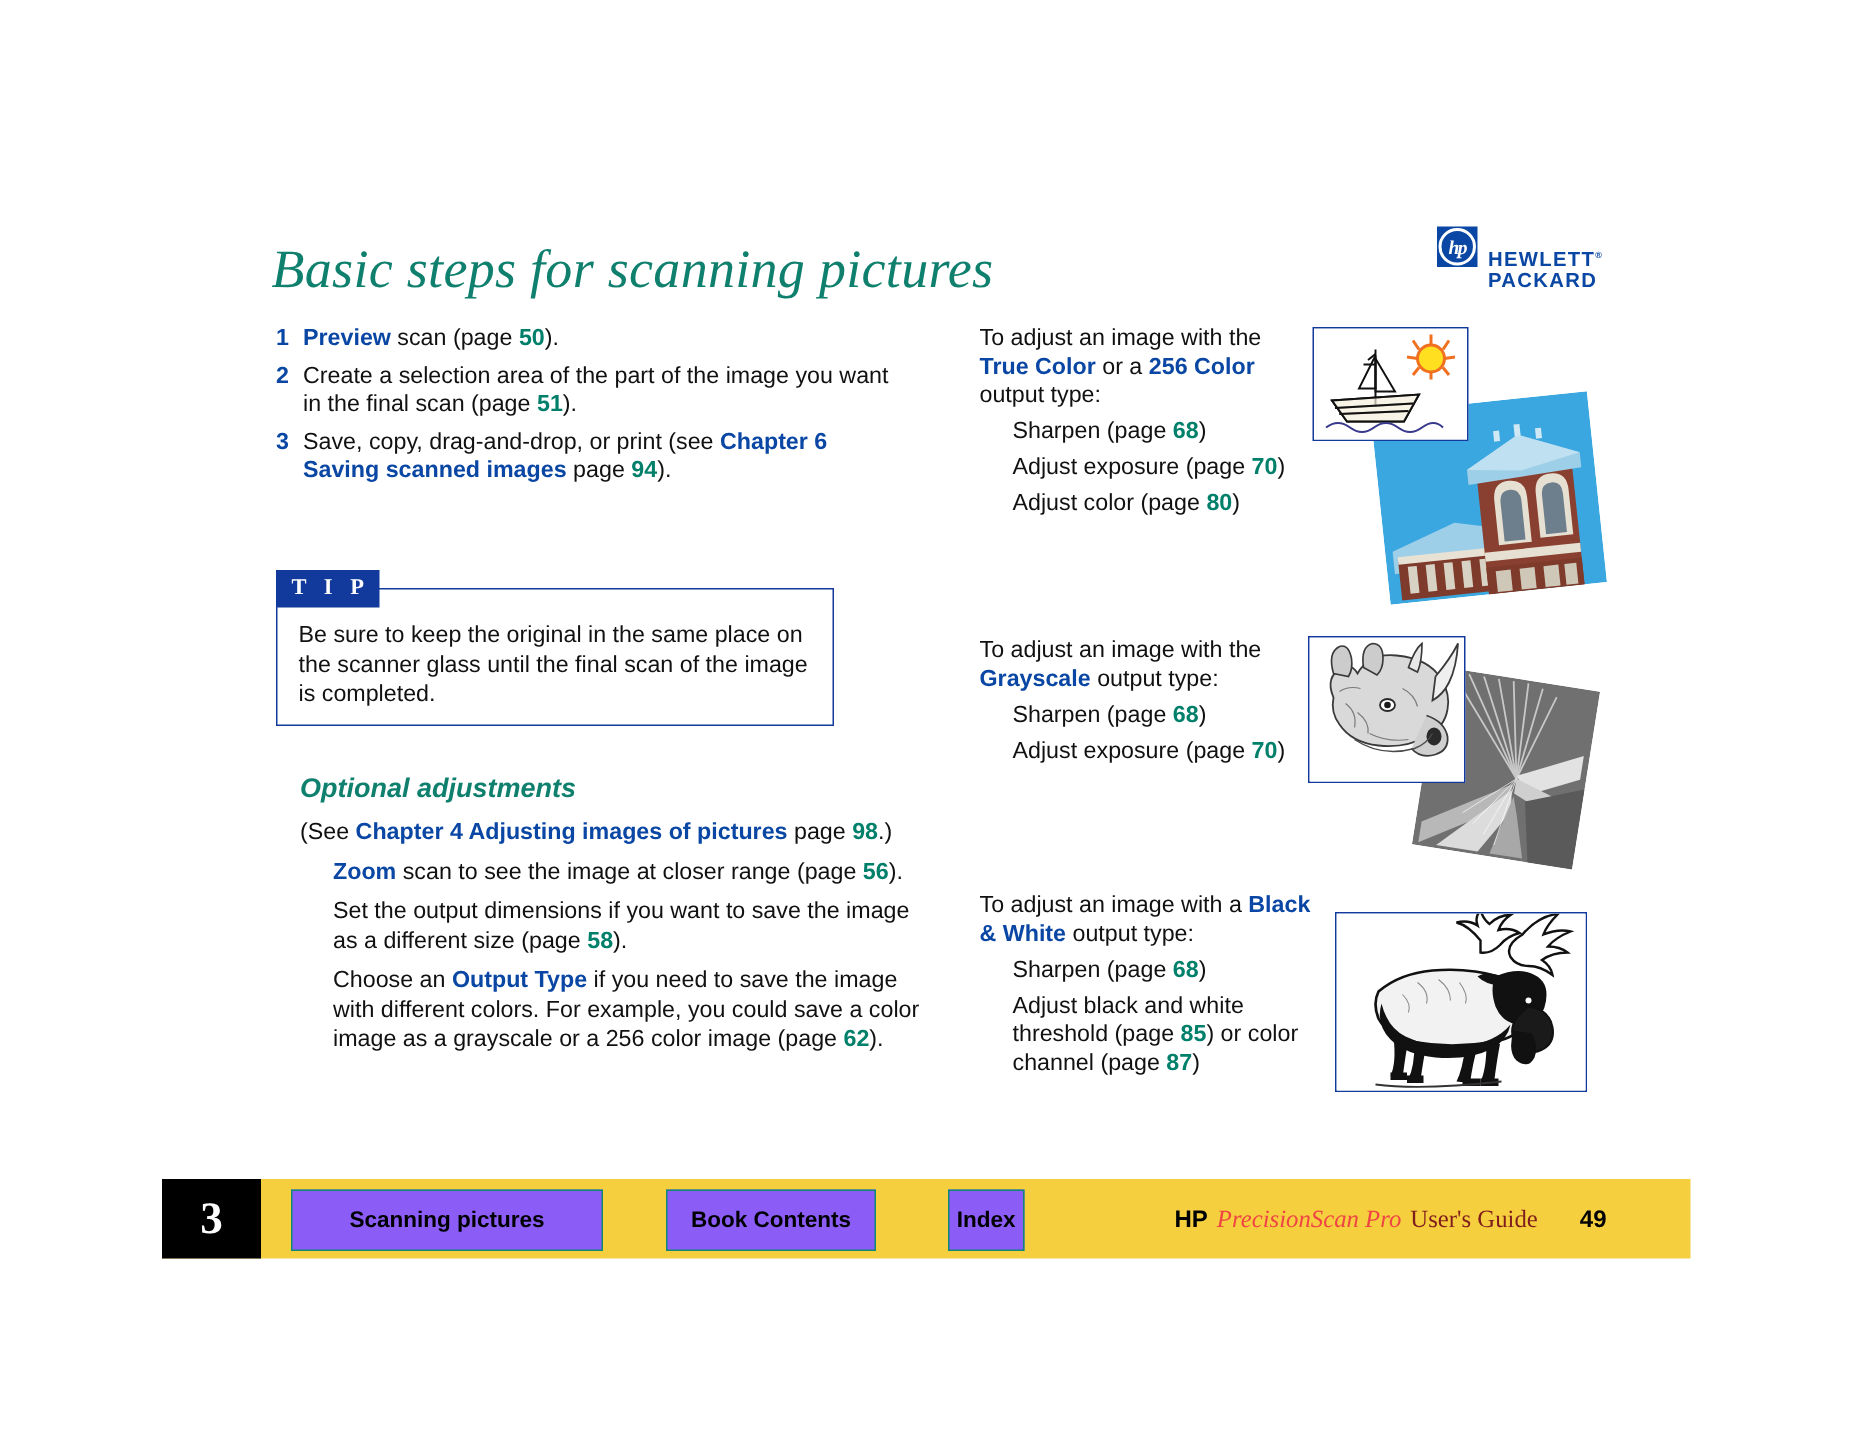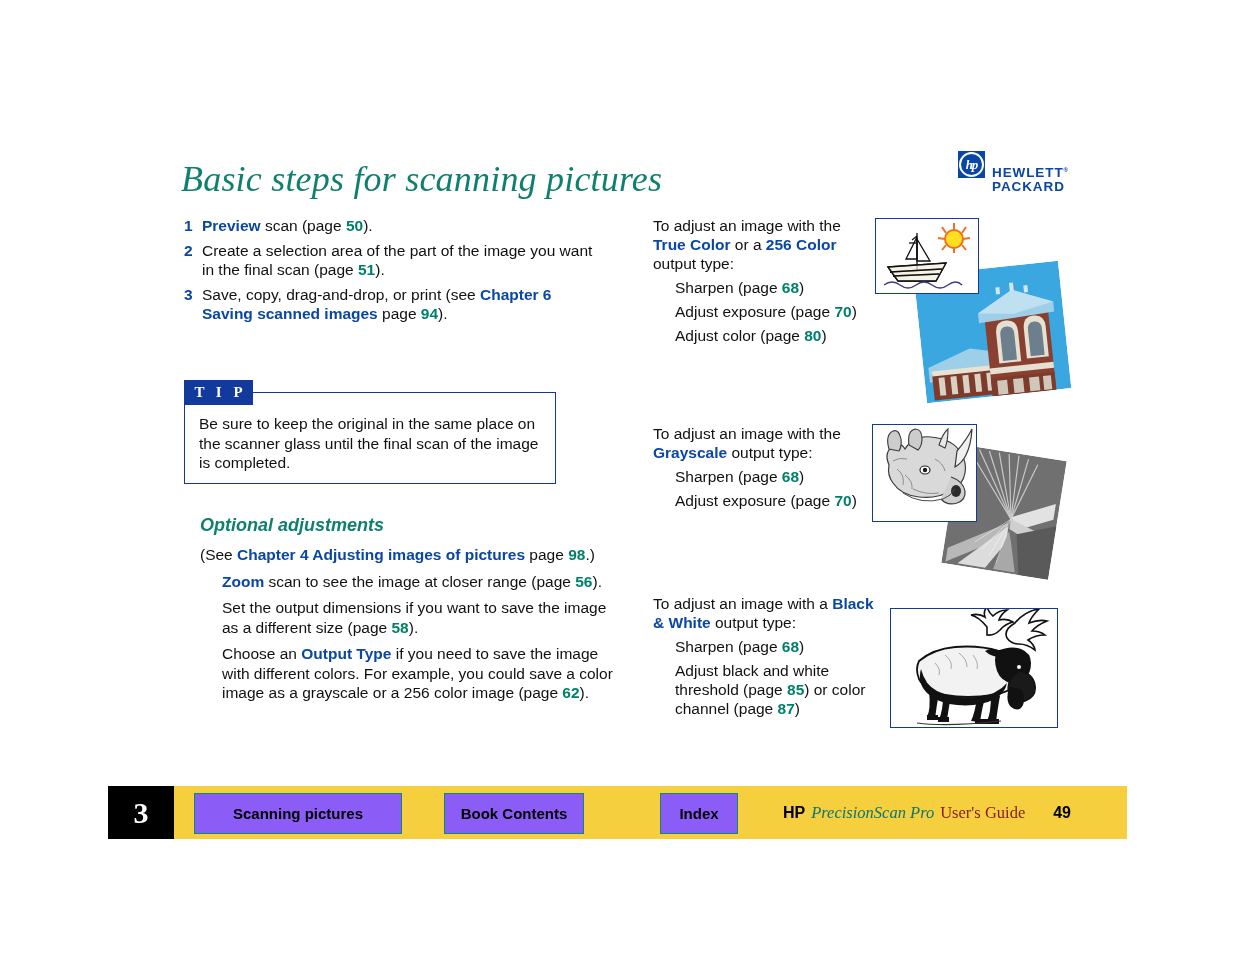--- a/index.html
+++ b/index.html
@@ -215,41 +215,41 @@
     display: flex; align-items: center; justify-content: center;
     color: #000000;
     font-family: "Liberation Sans", sans-serif;
     font-weight: bold;
     font-size: 15px;
     height: 41px;
     top: 793px;
   }
   #btn-scanning { left: 194px; width: 208px; }
   #btn-contents { left: 444px; width: 140px; }
-  #btn-index    { left: 660px; width: 78px; text-align: right; }
+  #btn-index    { left: 632px; width: 51px; text-align: right; }
 
   .footer-id {
     position: absolute;
     left: 783px; top: 803px;
     display: flex;
     align-items: baseline;
     gap: 6px;
     white-space: nowrap;
   }
   .fid-hp {
     font-family: "Liberation Sans", sans-serif;
     font-weight: bold;
     font-size: 16px;
     color: #000000;
   }
   .fid-prod {
     font-family: "Liberation Serif", serif;
     font-style: italic;
     font-size: 16.5px;
-    color: #0f766e;
+    color: #ef4444;
   }
   .fid-guide {
     font-family: "Liberation Serif", serif;
     font-size: 16.5px;
     color: #7f1d1d;
   }
   .fid-page {
     font-family: "Liberation Sans", sans-serif;
     font-weight: bold;
     font-size: 16px;

